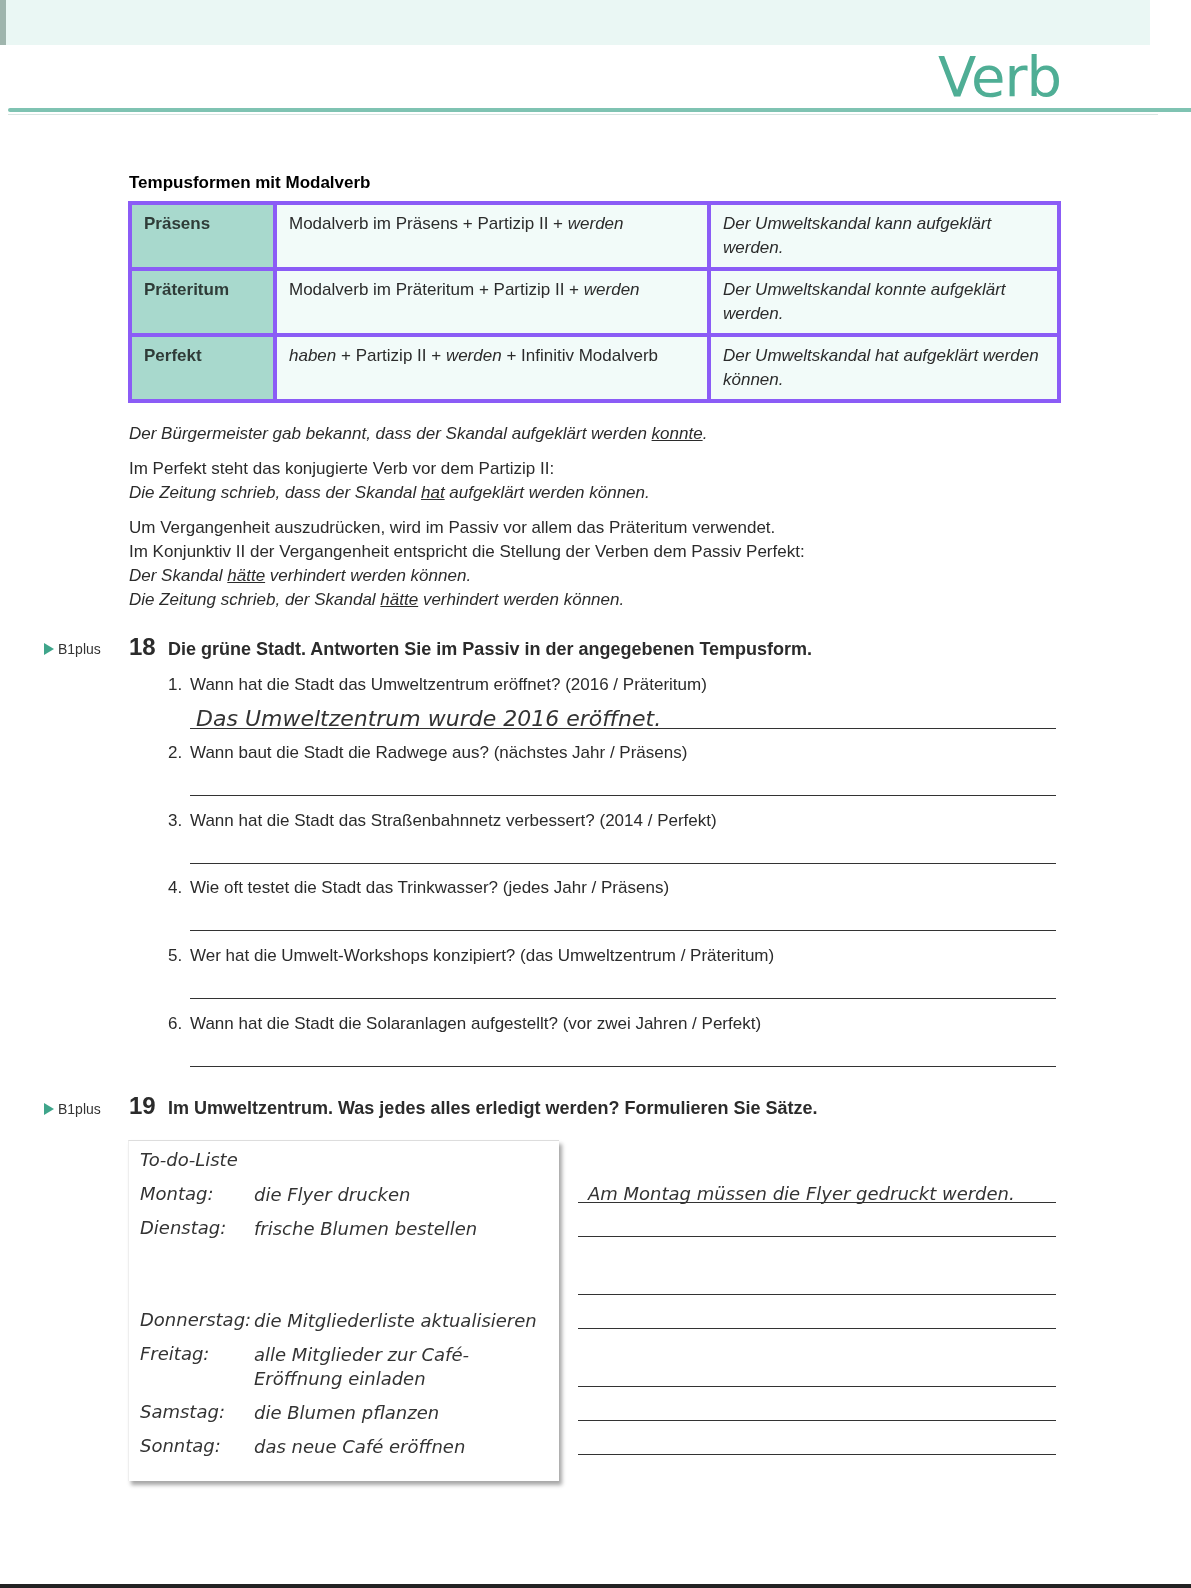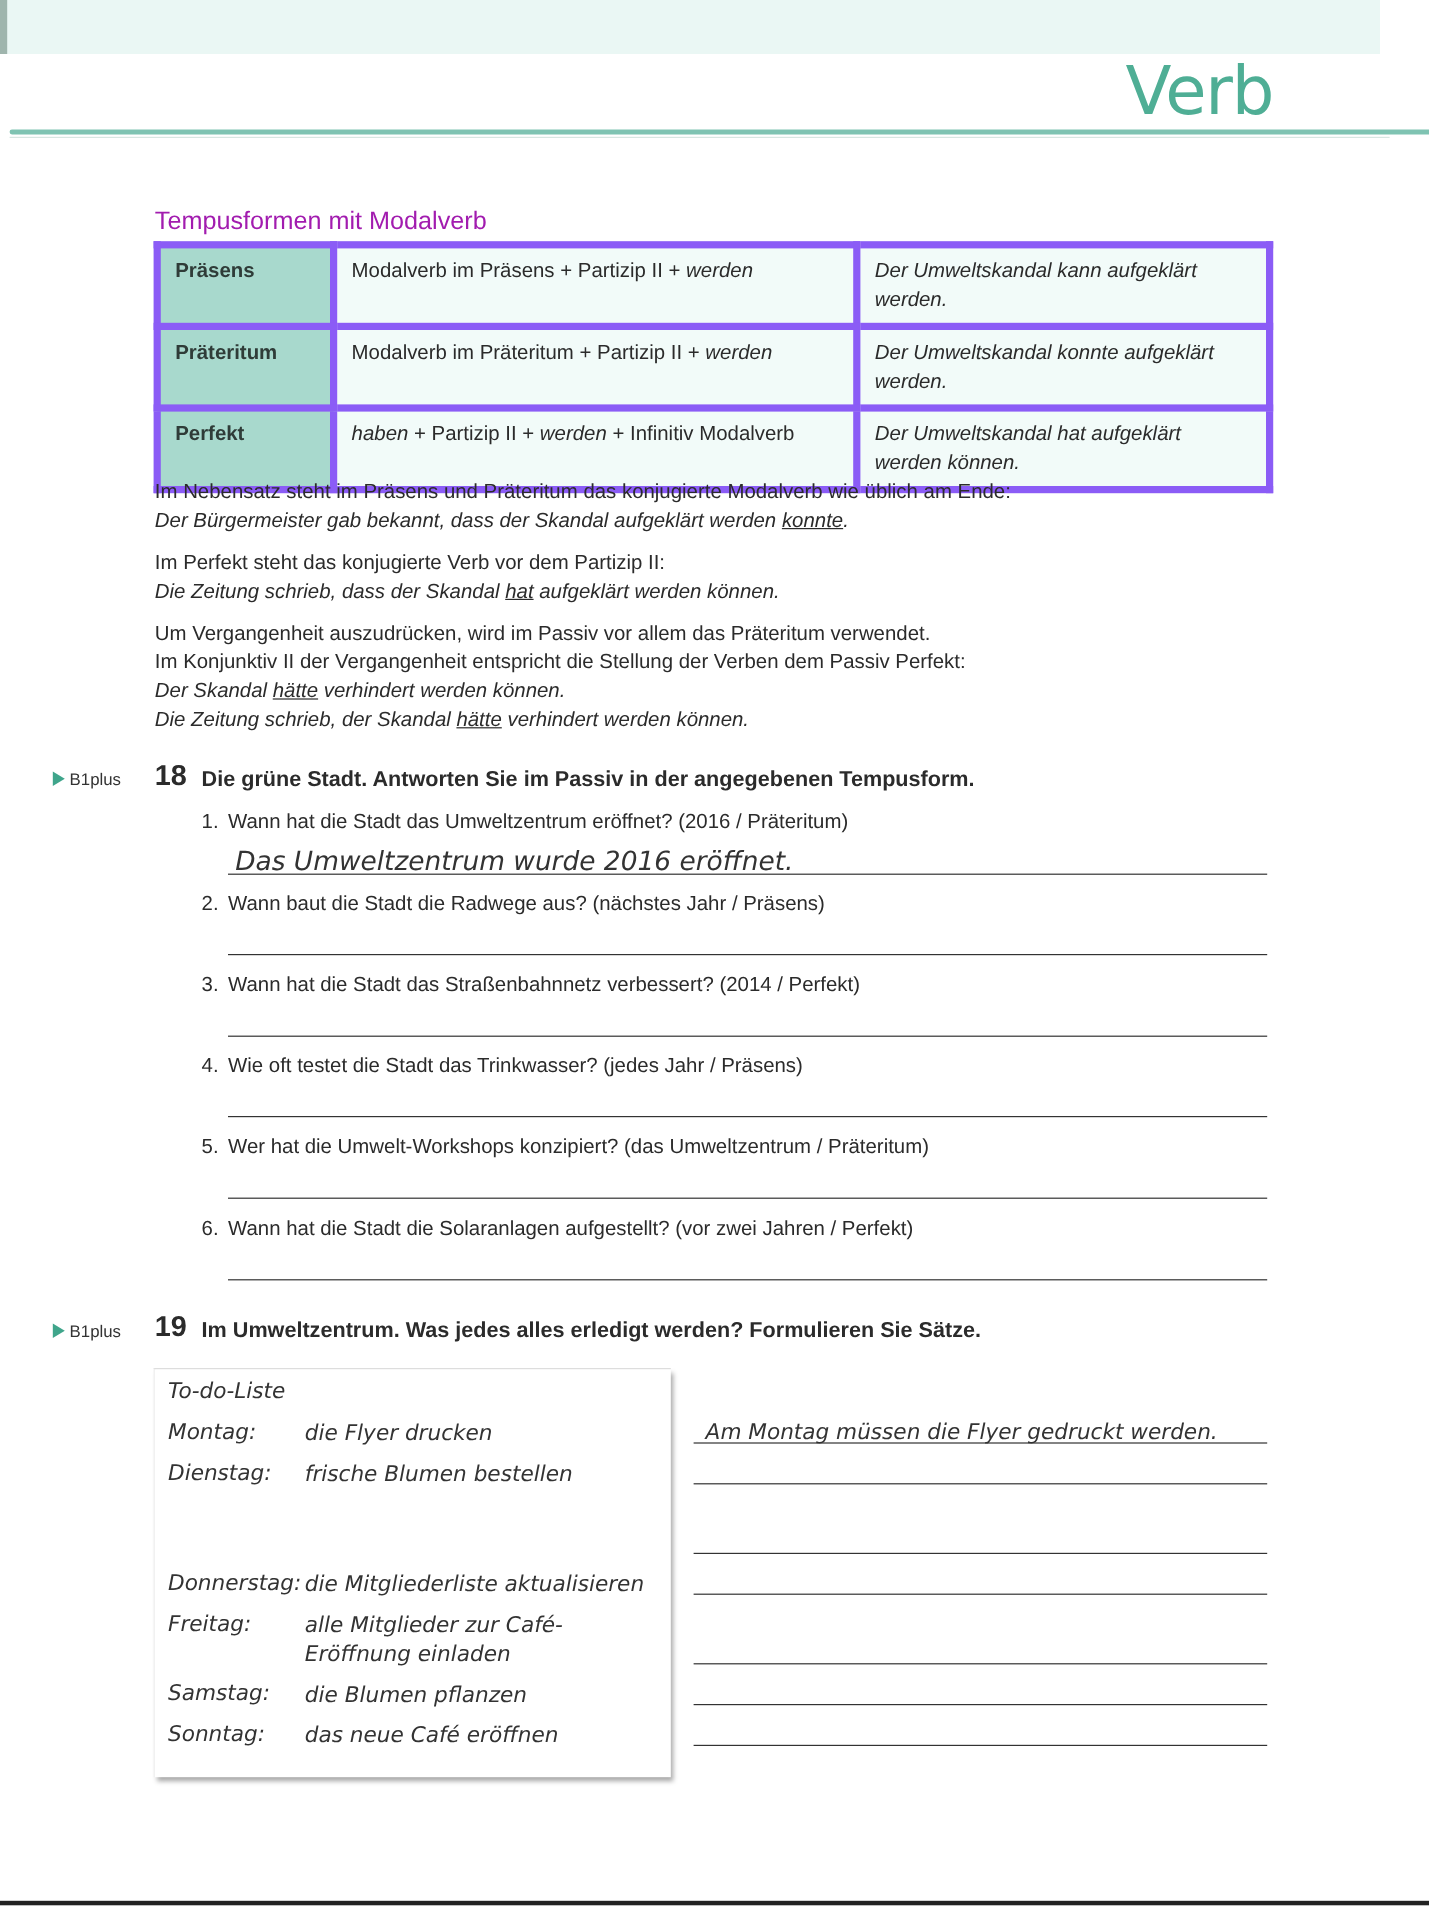--- a/index.html
+++ b/index.html
@@ -24,29 +24,29 @@
   .rule {
     position: absolute; left: 8px; top: 108px; width: 1183px; height: 4px;
     background: #7fc3b2; border-radius: 3px 0 0 3px;
   }
   .rule-thin {
     position: absolute; left: 8px; top: 114px; width: 1150px; height: 1px; background: #d8e6e2;
   }
 
   .section-title {
     position: absolute; left: 129px; top: 173px;
-    font-weight: normal; font-size: 21px; color: #a21caf;
+    font-weight: bold; font-size: 17px; color: #000000;
   }
   table.grammar {
     position: absolute; left: 128px; top: 201px; width: 933px;
     border-collapse: collapse; border: 2px solid #3fa58b;
     background: #f2fbf9;
   }
   table.grammar td {
-    border: 6px solid #8b5cf6; vertical-align: top;
+    border: 4px solid #8b5cf6; vertical-align: top;
     padding: 7px 12px; font-size: 17px; line-height: 24px; height: 46px;
   }
   table.grammar td.head {
     width: 117px; background: #a8d9cd; font-weight: bold; color: #2f3c38;
   }
   table.grammar td.rule-col { width: 406px; }
   table.grammar td.example { font-style: italic; }
   .i { font-style: italic; }
   .u { text-decoration: underline; }
 
@@ -113,21 +113,21 @@
   <tr>
     <td class="head">Perfekt</td>
     <td class="rule-col"><span class="i">haben</span><span> + Partizip II + </span><span class="i">werden</span><span> + Infinitiv Modalverb</span></td>
     <td class="example">Der Umweltskandal hat aufgeklärt werden können.</td>
   </tr>
 </tbody>
   </table>
 
 <div class="notes">
   <p>
-    <span>Im Nebensatz steht im Präsens und Präteritum das konjugierte Modalverb wie üblich am Ende:</span><br>
+    <br>
     <span class="i"><span>Der Bürgermeister gab bekannt, dass der Skandal aufgeklärt werden </span><span class="u">konnte</span><span>.</span></span>
   </p>
   <p>
     <span>Im Perfekt steht das konjugierte Verb vor dem Partizip II:</span><br>
     <span class="i"><span>Die Zeitung schrieb, dass der Skandal </span><span class="u">hat</span><span> aufgeklärt werden können.</span></span>
   </p>
   <p>
     <span>Um Vergangenheit auszudrücken, wird im Passiv vor allem das Präteritum verwendet.</span><br>
     <span>Im Konjunktiv II der Vergangenheit entspricht die Stellung der Verben dem Passiv Perfekt:</span><br>
     <span class="i"><span>Der Skandal </span><span class="u">hätte</span><span> verhindert werden können.</span></span><br>

